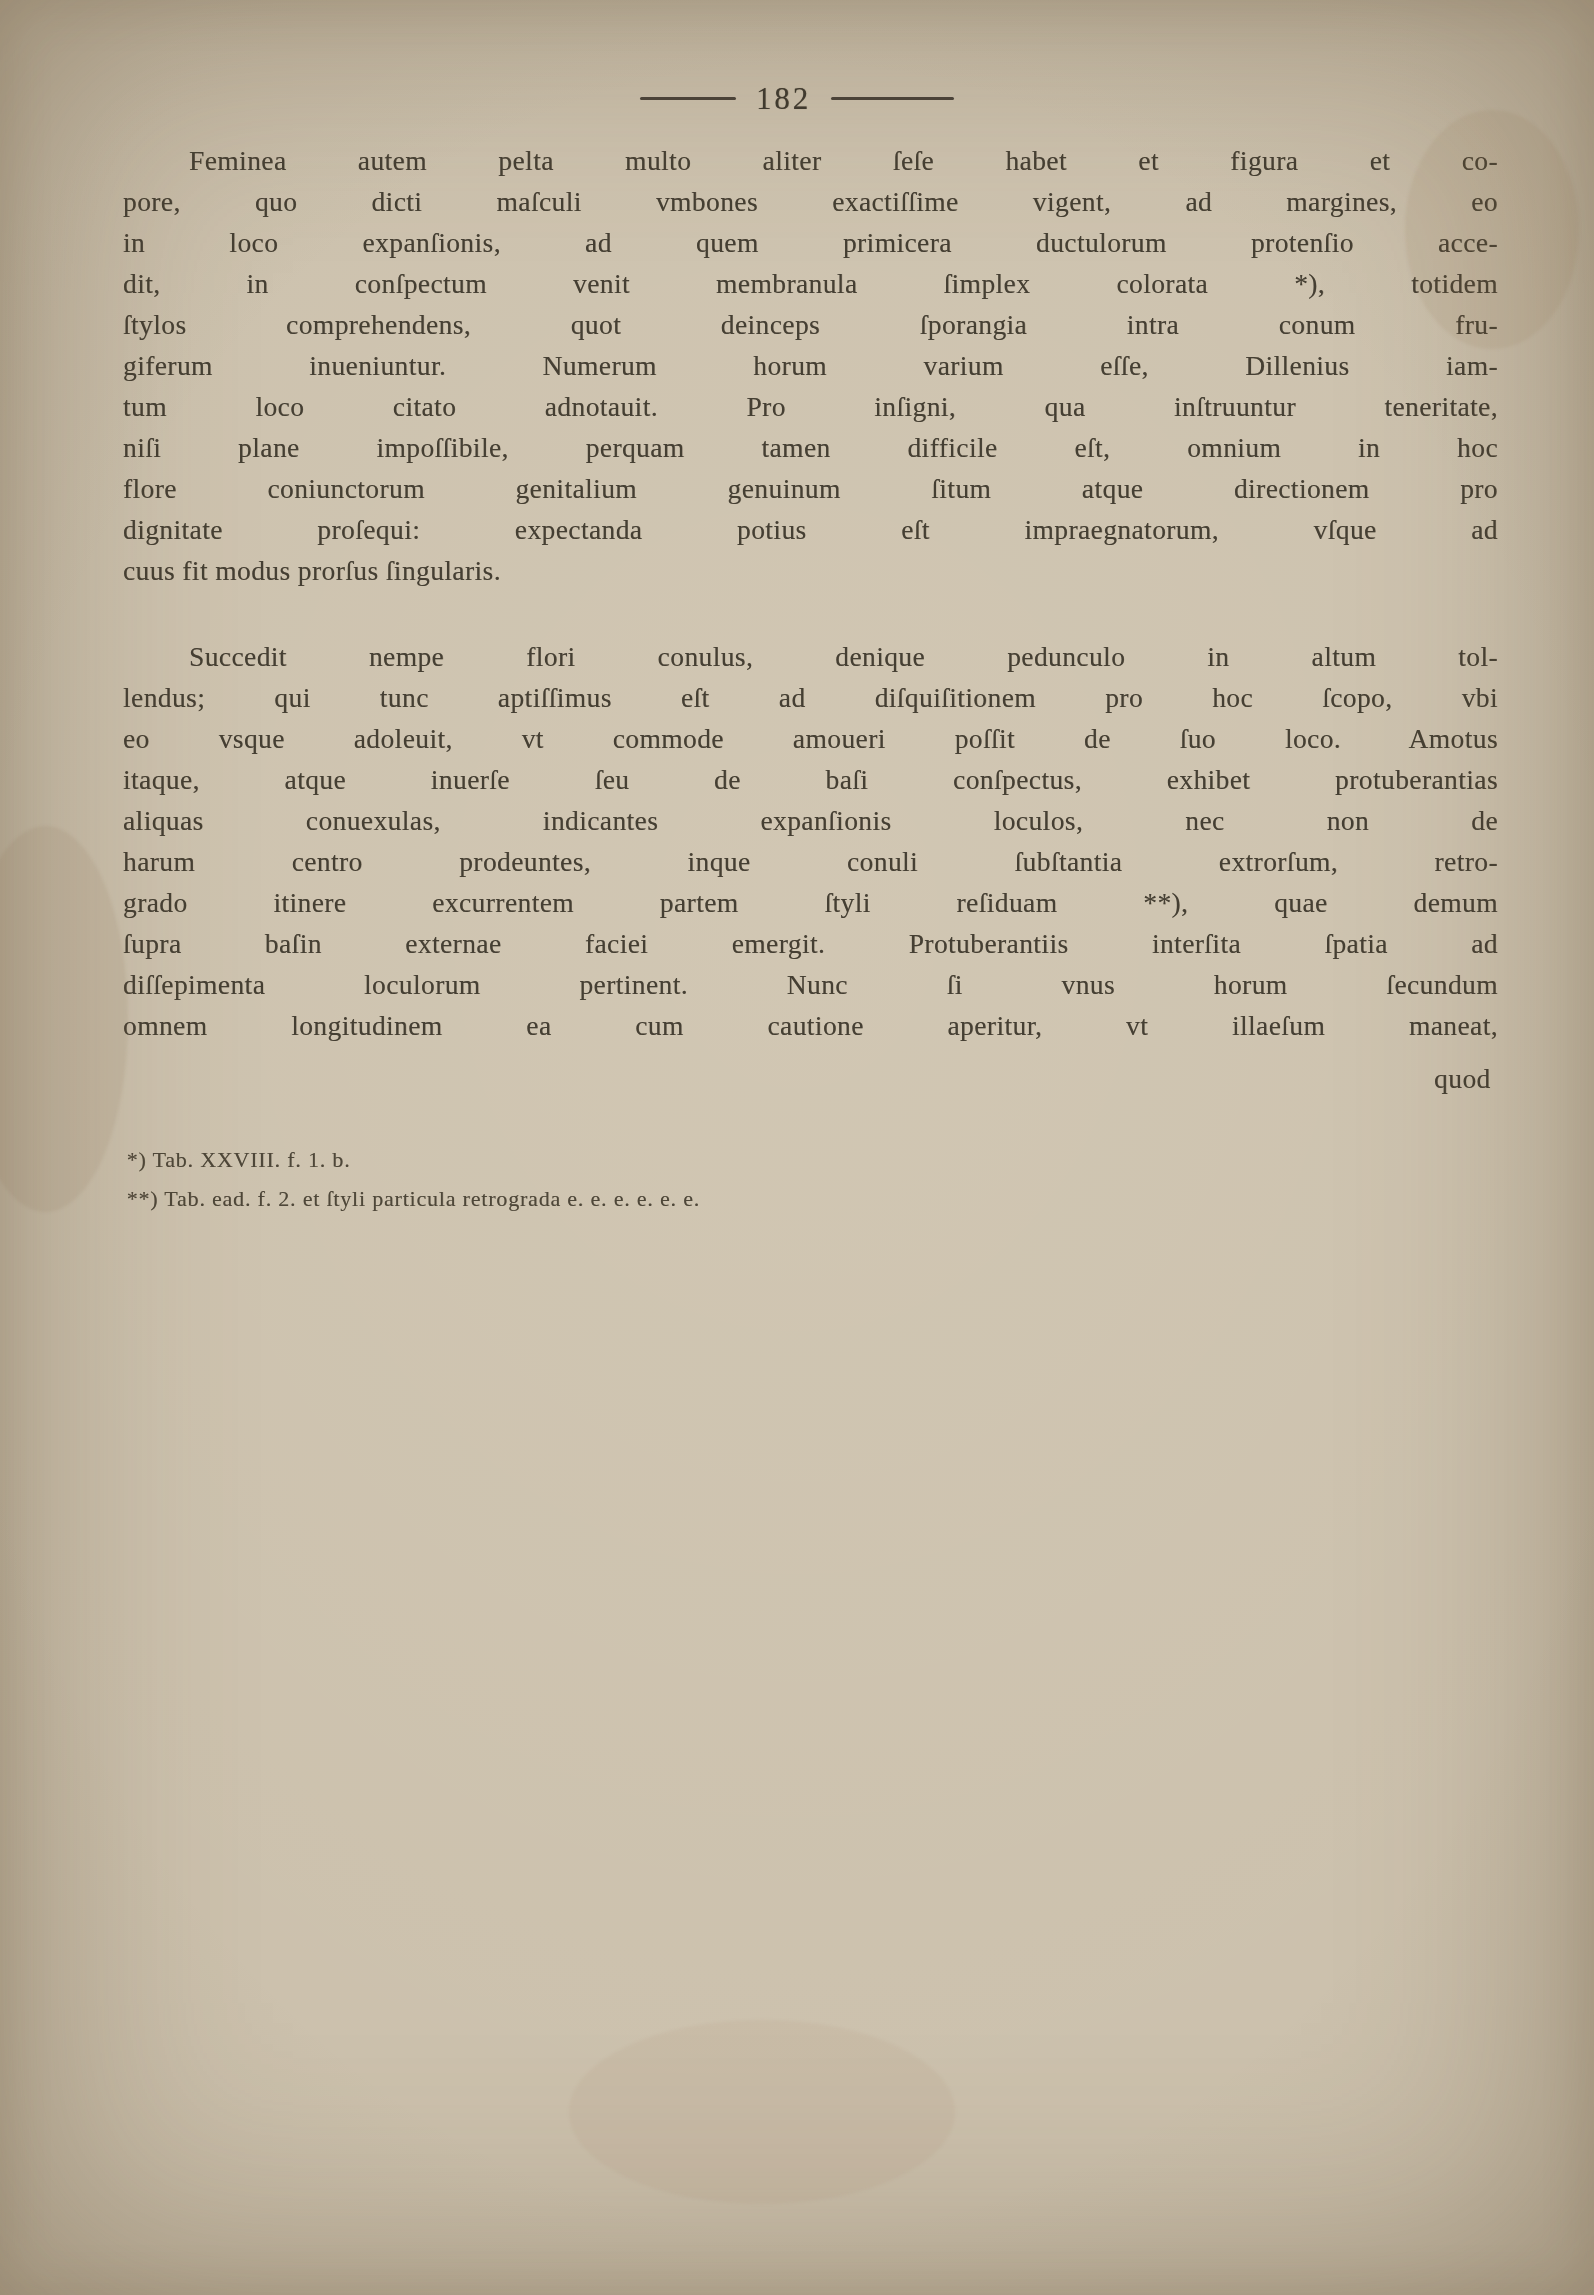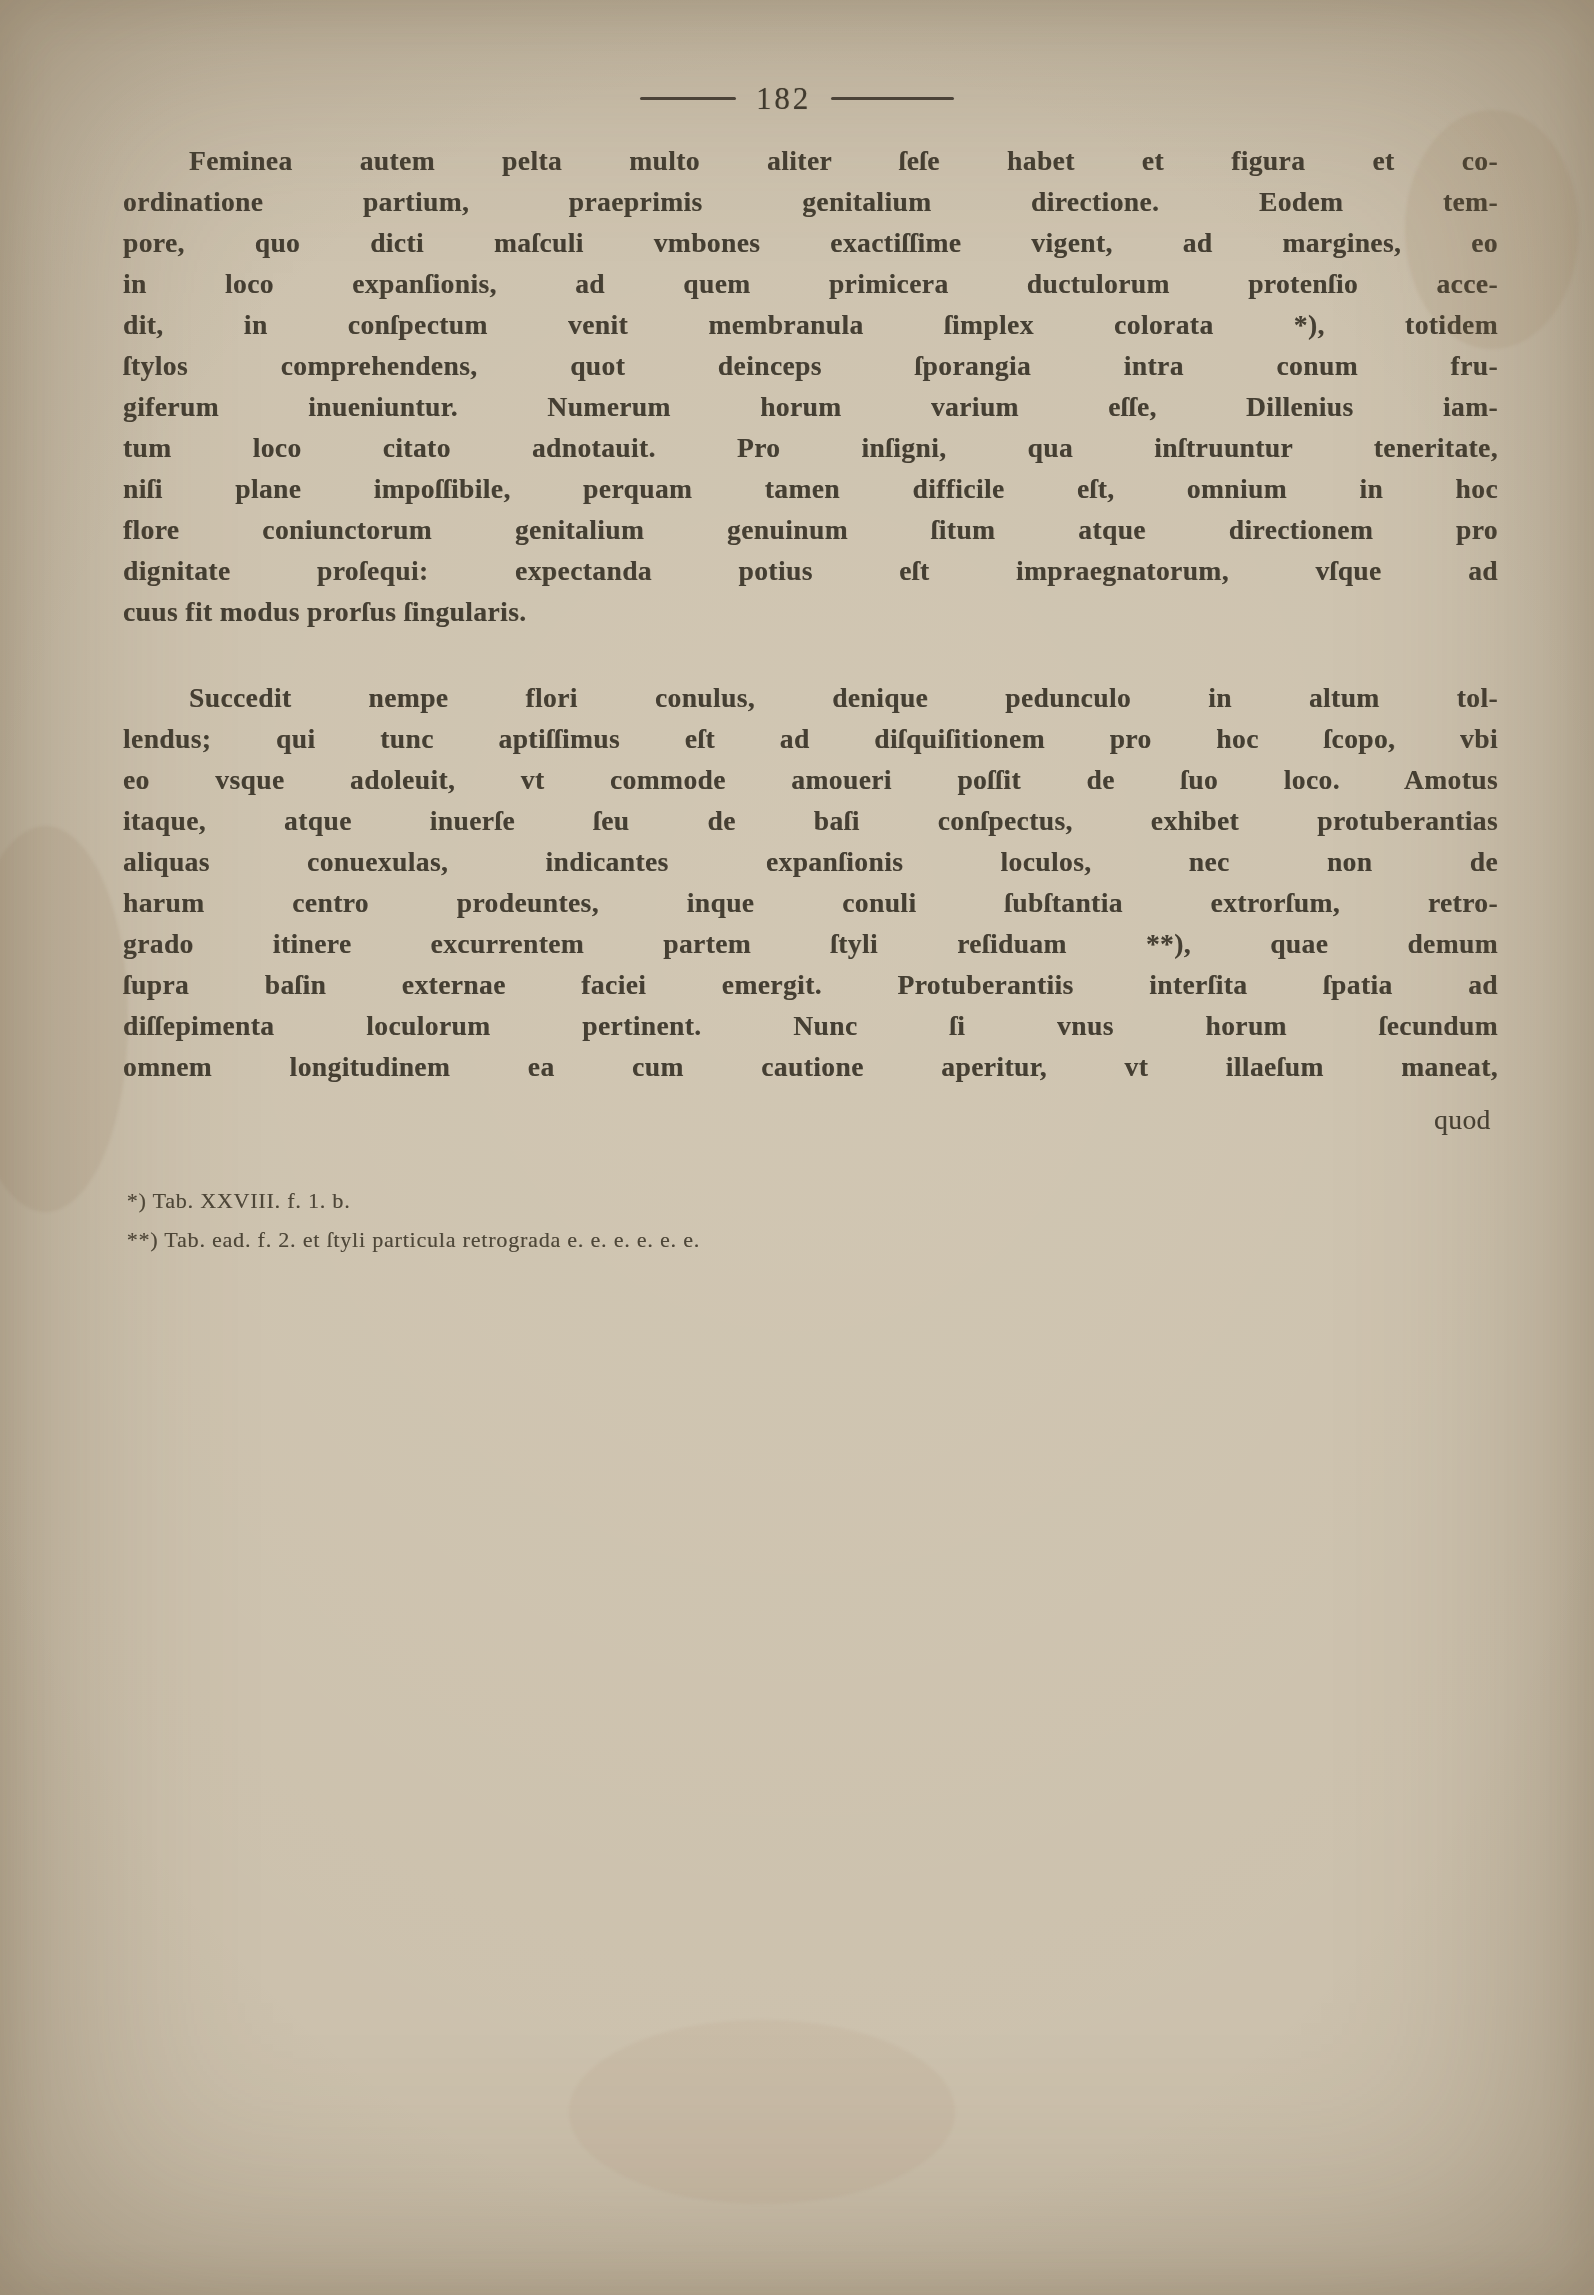--- a/index.html
+++ b/index.html
@@ -45,21 +45,21 @@
 
   .text-block {
     margin: 0 96px 0 123px;
     font-size: 27.5px;
     line-height: 41px;
     color: #453f33;
     text-shadow: 0.3px 0.3px 0.6px rgba(60,50,35,0.40);
     letter-spacing: 0.4px;
   }
 
-  .line { text-align: justify; text-align-last: justify; font-weight: bold; }
+  .line { text-align: justify; text-align-last: justify; }
   .line.indent { text-indent: 66px; }
   .line.flush-left { text-align-last: left; }
 
   .para2 { margin-top: 45px; }
 
   .catchword-row { margin-top: 12px; text-align: right; padding-right: 7.3px; }
 
   .footnotes {
     margin-top: 41px;
     padding-left: 3.7px;
@@ -81,21 +81,20 @@
   <div class="header">
     <span class="rule left"></span>
     <span class="pagenum">182</span>
     <span class="rule right"></span>
   </div>
 
   <div class="text-block">
 
     <div class="para">
       <div class="line indent">Feminea autem pelta multo aliter ſeſe habet et figura et co-</div>
-      <div class="line">ordinatione partium, praeprimis genitalium directione. Eodem tem-</div>
       <div class="line">pore, quo dicti maſculi vmbones exactiſſime vigent, ad margines, eo</div>
       <div class="line">in loco expanſionis, ad quem primicera ductulorum protenſio acce-</div>
       <div class="line">dit, in conſpectum venit membranula ſimplex colorata *), totidem</div>
       <div class="line">ſtylos comprehendens, quot deinceps ſporangia intra conum fru-</div>
       <div class="line">giferum inueniuntur. Numerum horum varium eſſe, Dillenius iam-</div>
       <div class="line">tum loco citato adnotauit. Pro inſigni, qua inſtruuntur teneritate,</div>
       <div class="line">niſi plane impoſſibile, perquam tamen difficile eſt, omnium in hoc</div>
       <div class="line">flore coniunctorum genitalium genuinum ſitum atque directionem pro</div>
       <div class="line">dignitate proſequi: expectanda potius eſt impraegnatorum, vſque ad</div>
       <div class="line flush-left">cuus fit modus prorſus ſingularis.</div>

